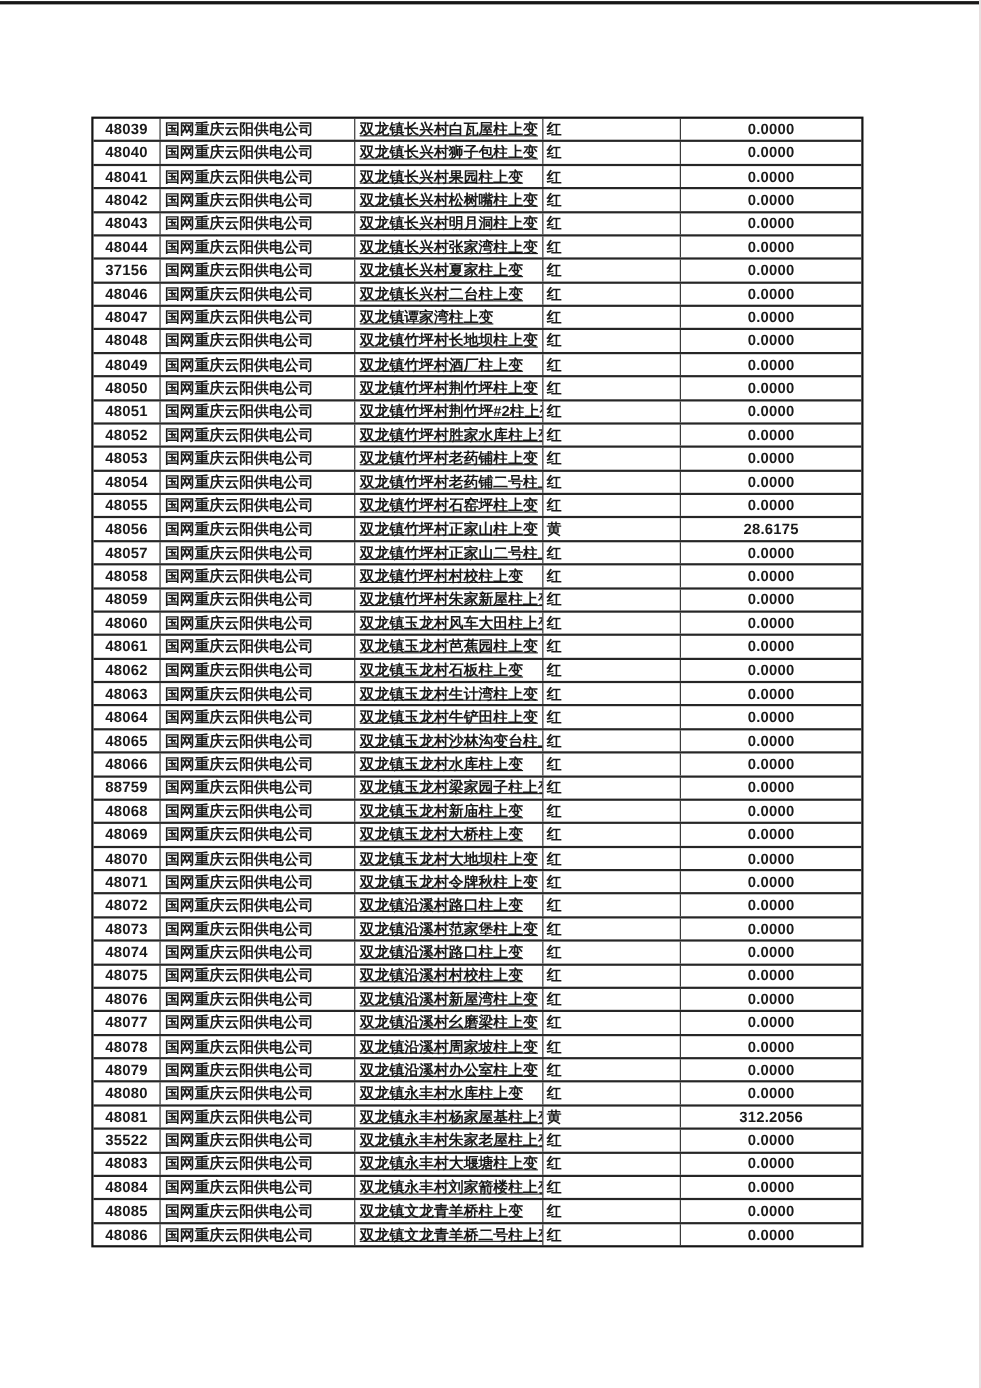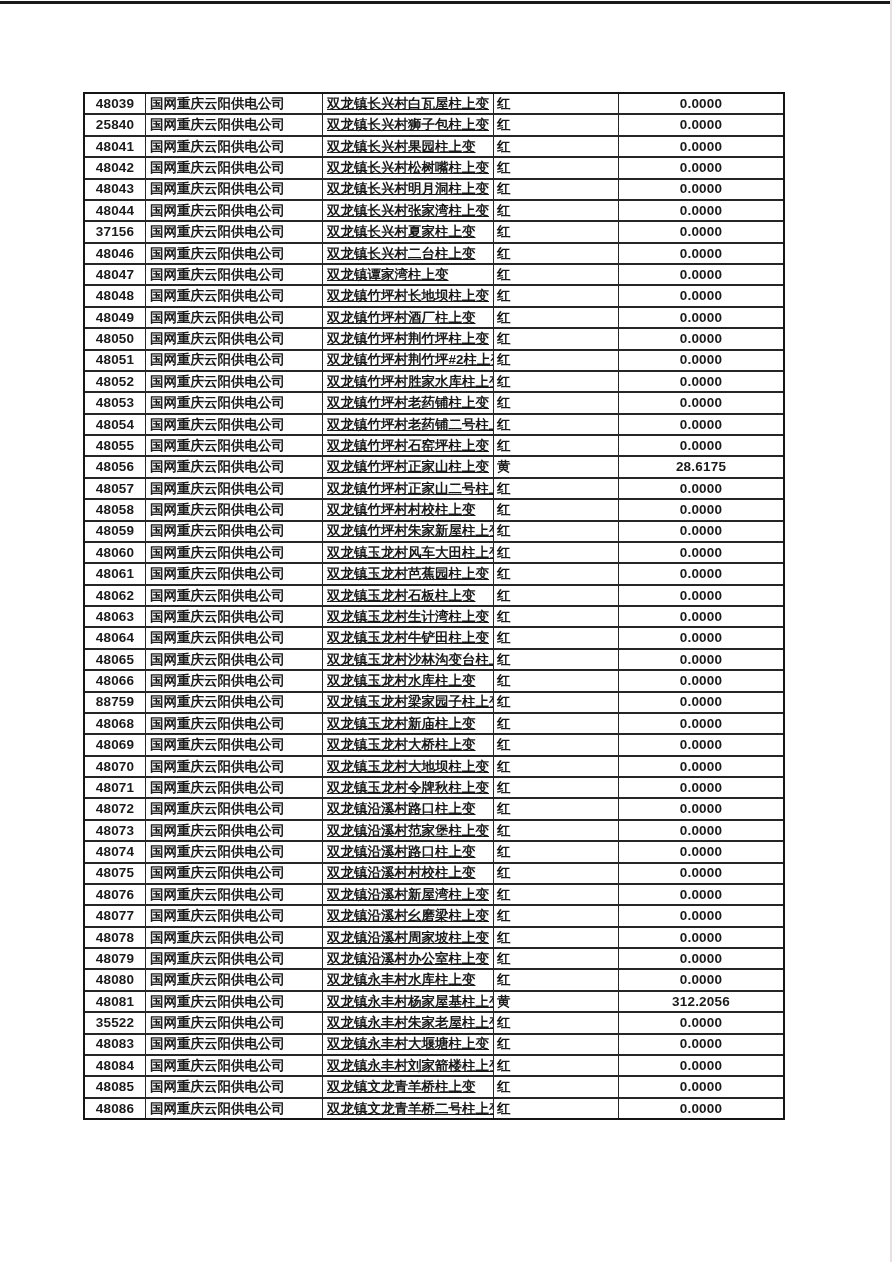--- a/index.html
+++ b/index.html
@@ -15,21 +15,21 @@
     width: 100%; height: 3px;
     background: #181818;
   }
   .scan-right-edge {
     position: absolute; top: 0; right: 0;
     width: 2px; height: 100%;
     background: #e7e0e0;
   }
   .data-table {
     position: absolute;
-    left: 83px; top: 92px;
+    left: 83px; top: 106px;
     width: 702px; height: 1028px;
     box-sizing: border-box;
     border: 2px solid #151515;
     display: flex;
     flex-direction: column;
     background: #ffffff;
   }
   .row {
     flex: 1 1 0;
     display: flex;
@@ -65,21 +65,21 @@
 <div class="data-table" id="data-table">
   <div class="row">
     <div class="cell c-id">48039</div>
     <div class="cell c-company">国网重庆云阳供电公司</div>
     <div class="cell c-name">双龙镇长兴村白瓦屋柱上变</div>
     <div class="cell c-status">红</div>
     <div class="cell c-value">0.0000</div>
   </div>
 
   <div class="row">
-    <div class="cell c-id">25840</div>
+    <div class="cell c-id">48040</div>
     <div class="cell c-company">国网重庆云阳供电公司</div>
     <div class="cell c-name">双龙镇长兴村狮子包柱上变</div>
     <div class="cell c-status">红</div>
     <div class="cell c-value">0.0000</div>
   </div>
 
   <div class="row">
     <div class="cell c-id">48041</div>
     <div class="cell c-company">国网重庆云阳供电公司</div>
     <div class="cell c-name">双龙镇长兴村果园柱上变</div>

